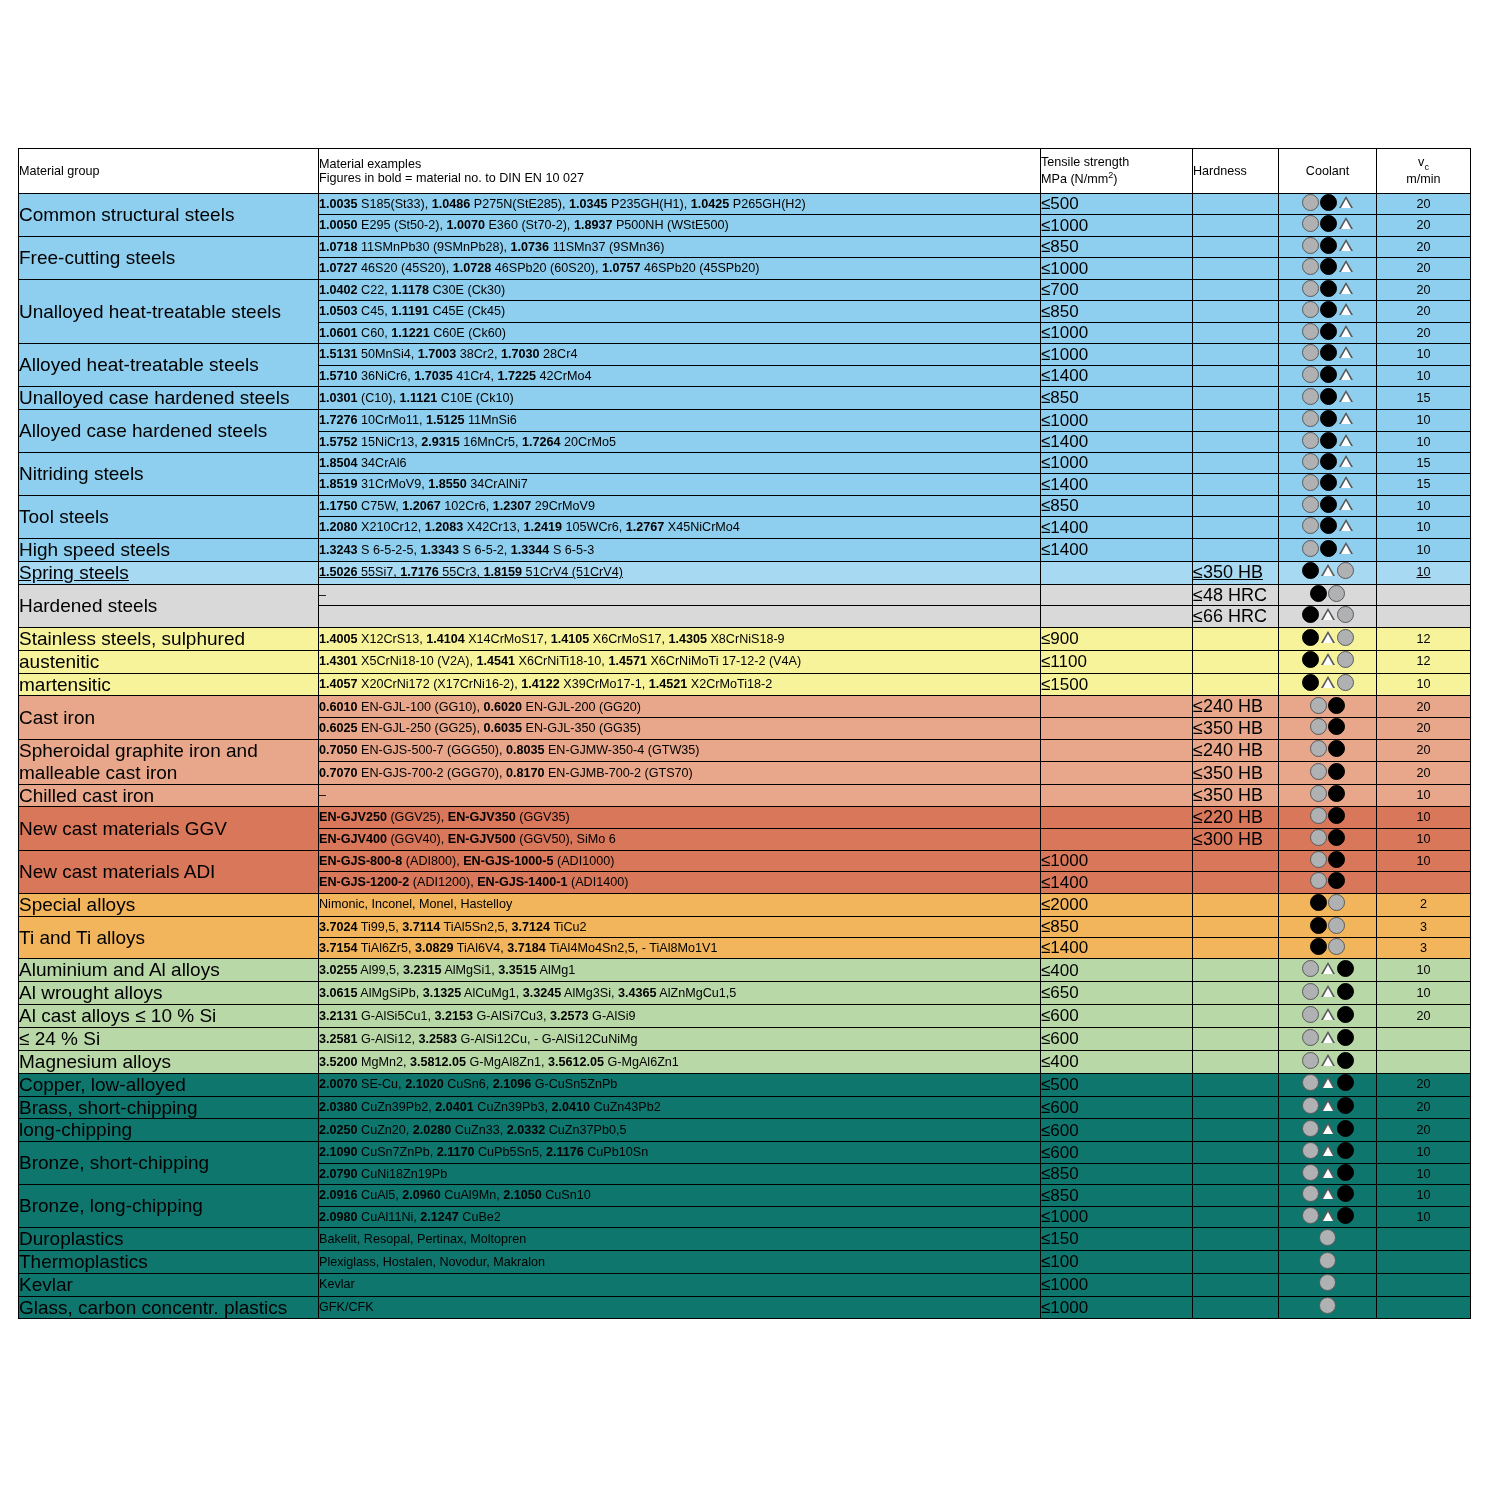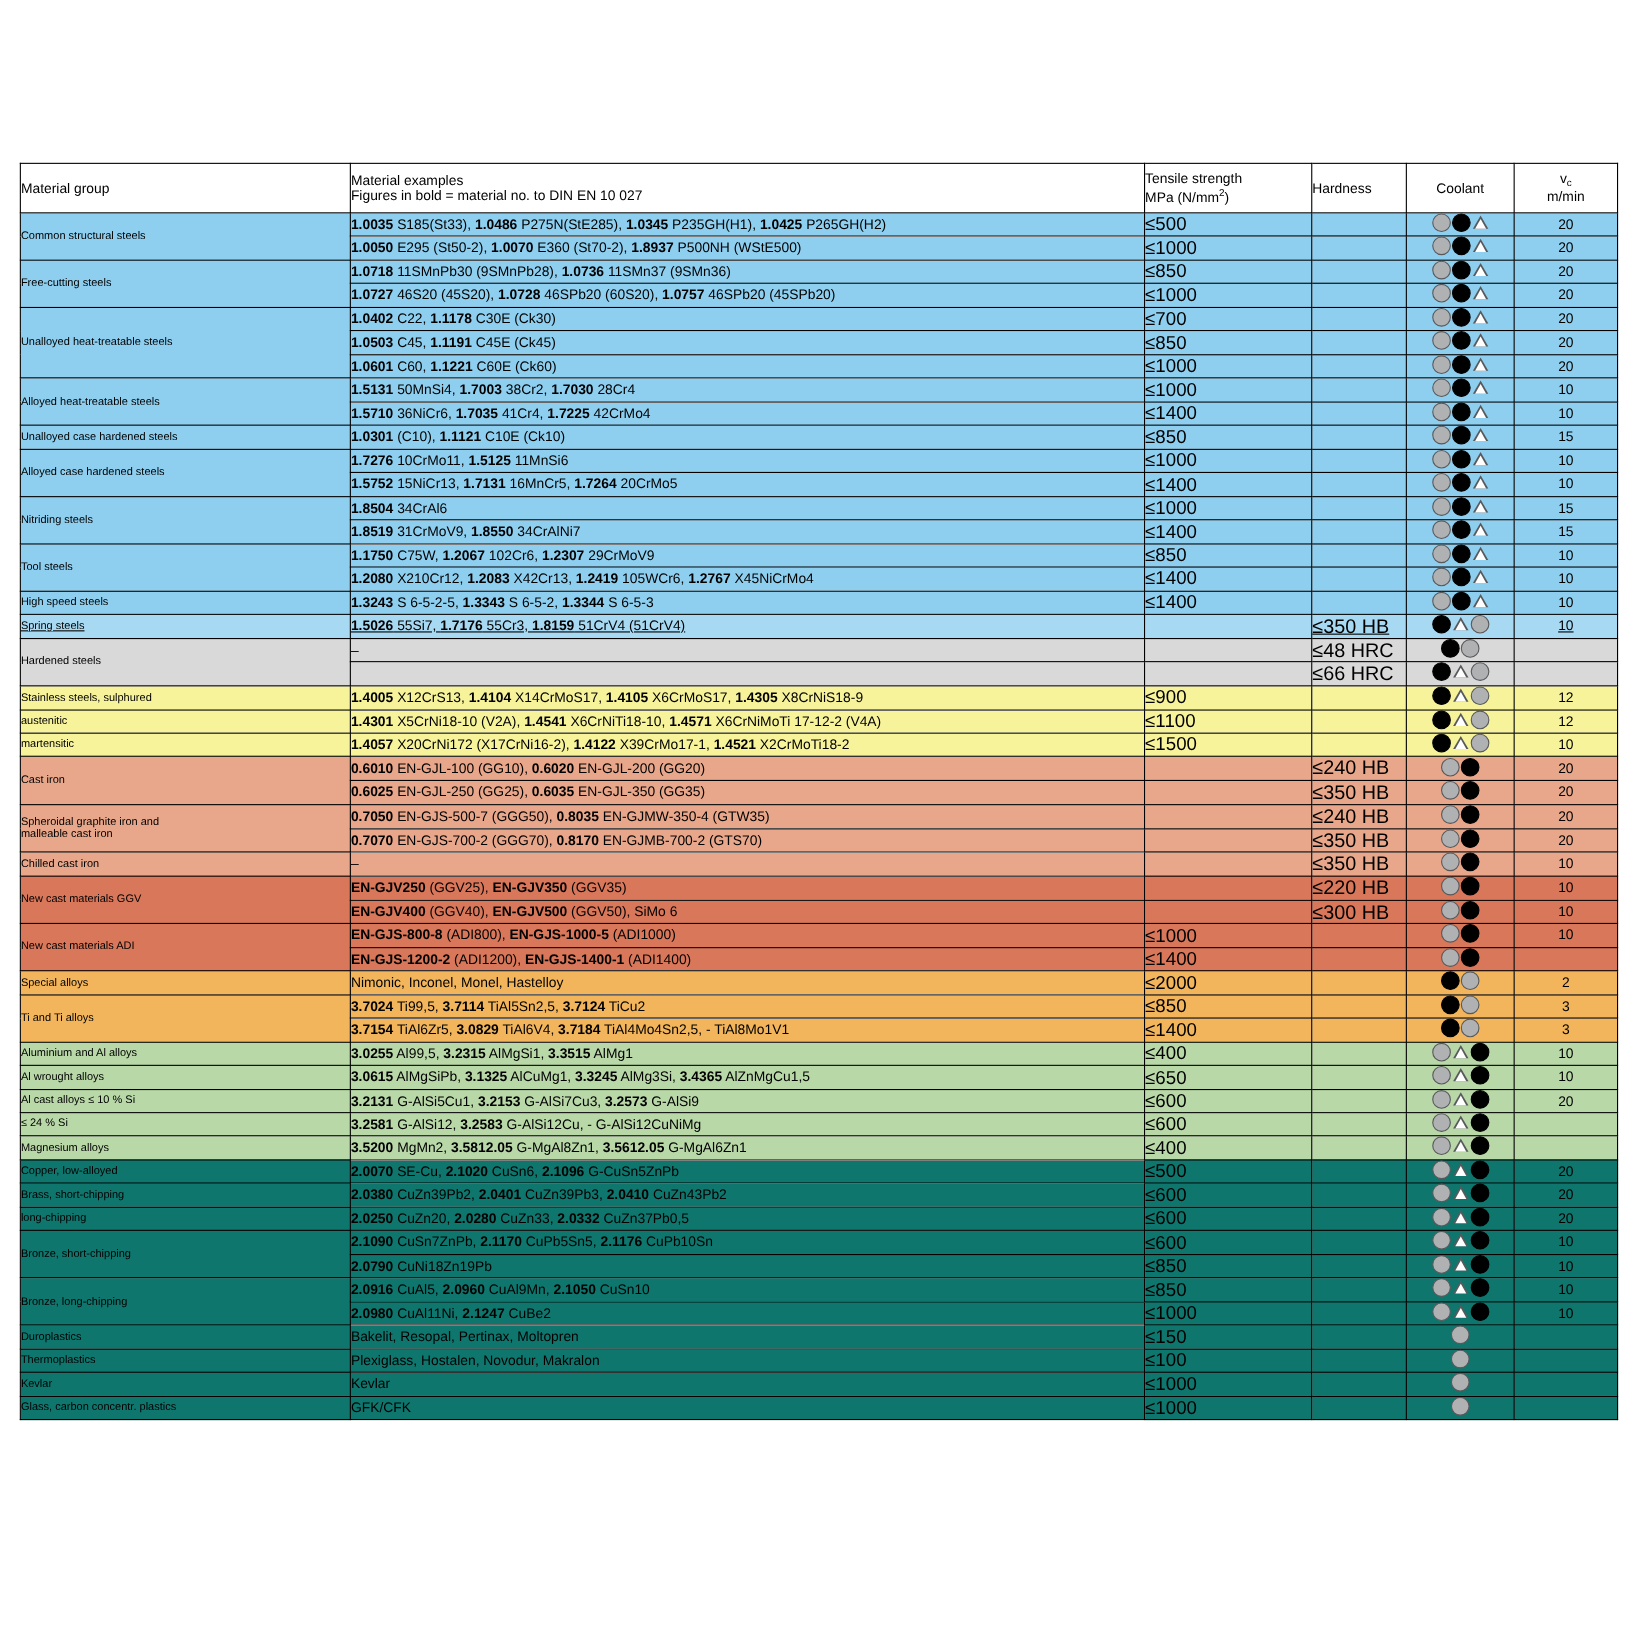--- a/index.html
+++ b/index.html
@@ -47,21 +47,21 @@
     vertical-align: top;
     font-size: 12.6px;
     background: #ffffff;
     text-align: left;
   }
   .hdr td.ctr { text-align: center; }
   .hdr .sub { display: block; }
 
   td.group {
     padding: 3px 8px;
-    font-size: 10px;
+    font-size: 19px;
   }
   td.example {
     padding: 3px 8px;
     font-size: 12.6px;
     white-space: nowrap;
     overflow: hidden;
   }
   td.tensile {
     padding: 3px 8px;
     font-size: 17px;
@@ -305,21 +305,21 @@
           <td class="tensile">≤1000</td>
           <td class="hard"></td>
           <td class="cool"><span class="icons">
               <span class="ic circ grey"></span>
               <span class="ic circ black"></span>
               <span class="ic tri"></span>
             </span></td>
           <td class="vc">10</td>
         </tr>
         <tr class="row bg-blue">
-          <td class="example"><b>1.5752</b> 15NiCr13, <b>1.7131</b> 16MnCr5, <b>1.7264</b> 20CrMo5</td>
+          <td class="example"><b>1.5752</b> 15NiCr13, <b>2.9315</b> 16MnCr5, <b>1.7264</b> 20CrMo5</td>
           <td class="tensile">≤1400</td>
           <td class="hard"></td>
           <td class="cool"><span class="icons">
               <span class="ic circ grey"></span>
               <span class="ic circ black"></span>
               <span class="ic tri"></span>
             </span></td>
           <td class="vc">10</td>
         </tr>
         <tr class="row bg-blue">

